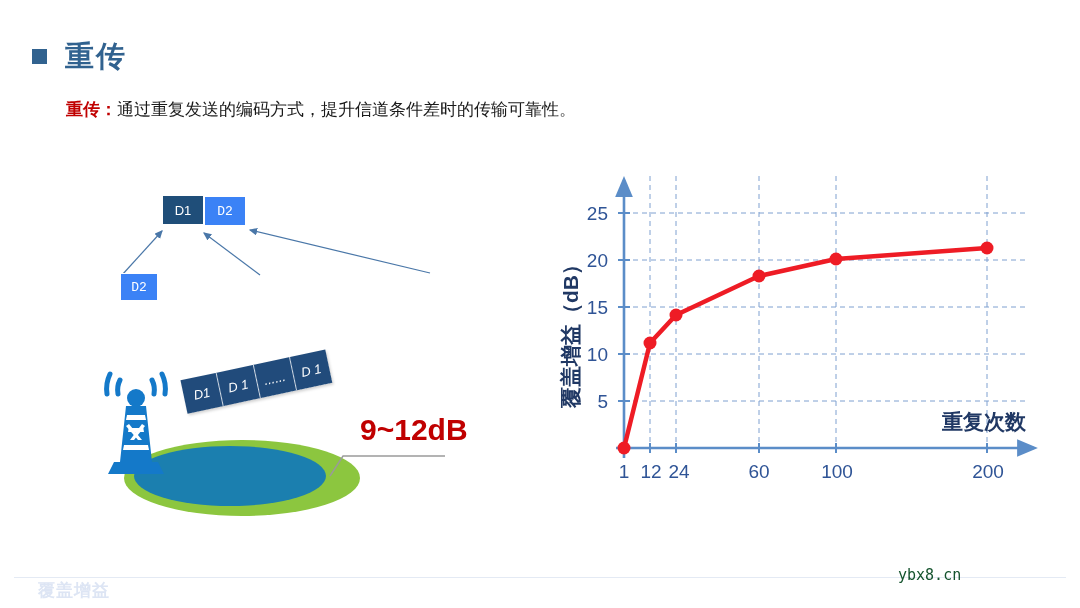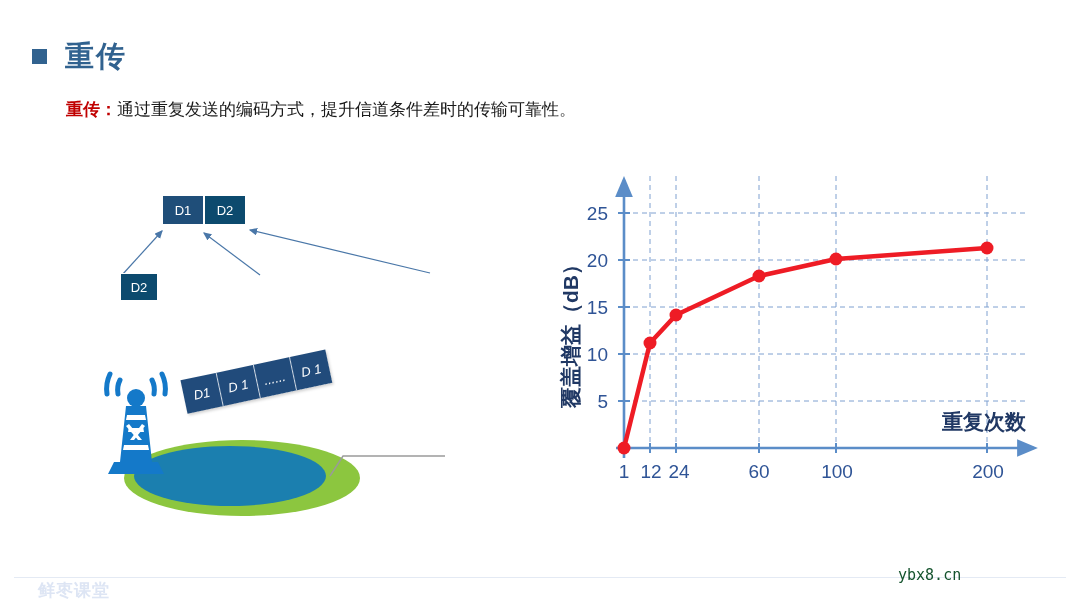--- a/index.html
+++ b/index.html
@@ -68,21 +68,21 @@
     position: absolute;
     box-sizing: border-box;
     display: flex;
     align-items: center;
     justify-content: center;
     color: #ffffff;
     font-size: 13px;
     border: 1px solid #ffffff;
   }
   .blk.blue  { background: #1F4E79; }
-  .blk.green { background: #0c4a6e; }
+  .blk.green { background: #3b82f6; font-family: Liberation Mono, monospace; }
 
   #top-pair { position: absolute; left: 62px; top: 10px; }
   #top-pair .blk { position: relative; display: inline-flex; }
 
   .top-blk { width: 42px; height: 30px; }
   .bot-blk { width: 38px; height: 28px; }
 
   #bottom-row {
     position: absolute;
     left: 20px;
@@ -265,20 +265,21 @@
     <polyline points="240,118 253,98 355,98" fill="none" stroke="#9A9A9A" stroke-width="1.4"></polyline>
   </svg>
 
   <div id="tilt-bar">
     <span class="tilt-blk">D1</span>
     <span class="tilt-blk">D 1</span>
     <span class="tilt-blk">......</span>
     <span class="tilt-blk">D 1</span>
   </div>
 
+  <div id="gain-label">9~12dB</div>
 </div>
 
 <div id="chart">
   <svg id="chart-svg" width="500" height="330" viewBox="0 0 500 330">
     <defs>
       <marker id="axarr" markerWidth="8" markerHeight="8" refX="6.5" refY="3.4" orient="auto">
         <path d="M0,0 L8,3.4 L0,6.8 z" fill="#5B8DC8"></path>
       </marker>
     </defs>
 
@@ -341,14 +342,14 @@
     <text class="axis-tick-text" x="203" y="312" text-anchor="middle">60</text>
     <text class="axis-tick-text" x="281" y="312" text-anchor="middle">100</text>
     <text class="axis-tick-text" x="432" y="312" text-anchor="middle">200</text>
 
     <text class="axis-title-text" x="22" y="165" text-anchor="middle" transform="rotate(-90 22 165)">覆盖增益（dB）</text>
     <text class="axis-title-text" x="470" y="263" text-anchor="end">重复次数</text>
   </svg>
 </div>
 
 <div id="footer-rule"></div>
-<div id="footer-watermark">鲜枣课堂</div>
+<div id="footer-watermark">覆盖增益</div>
 <div id="footer-url">ybx8.cn</div>
 
 </body></html>

